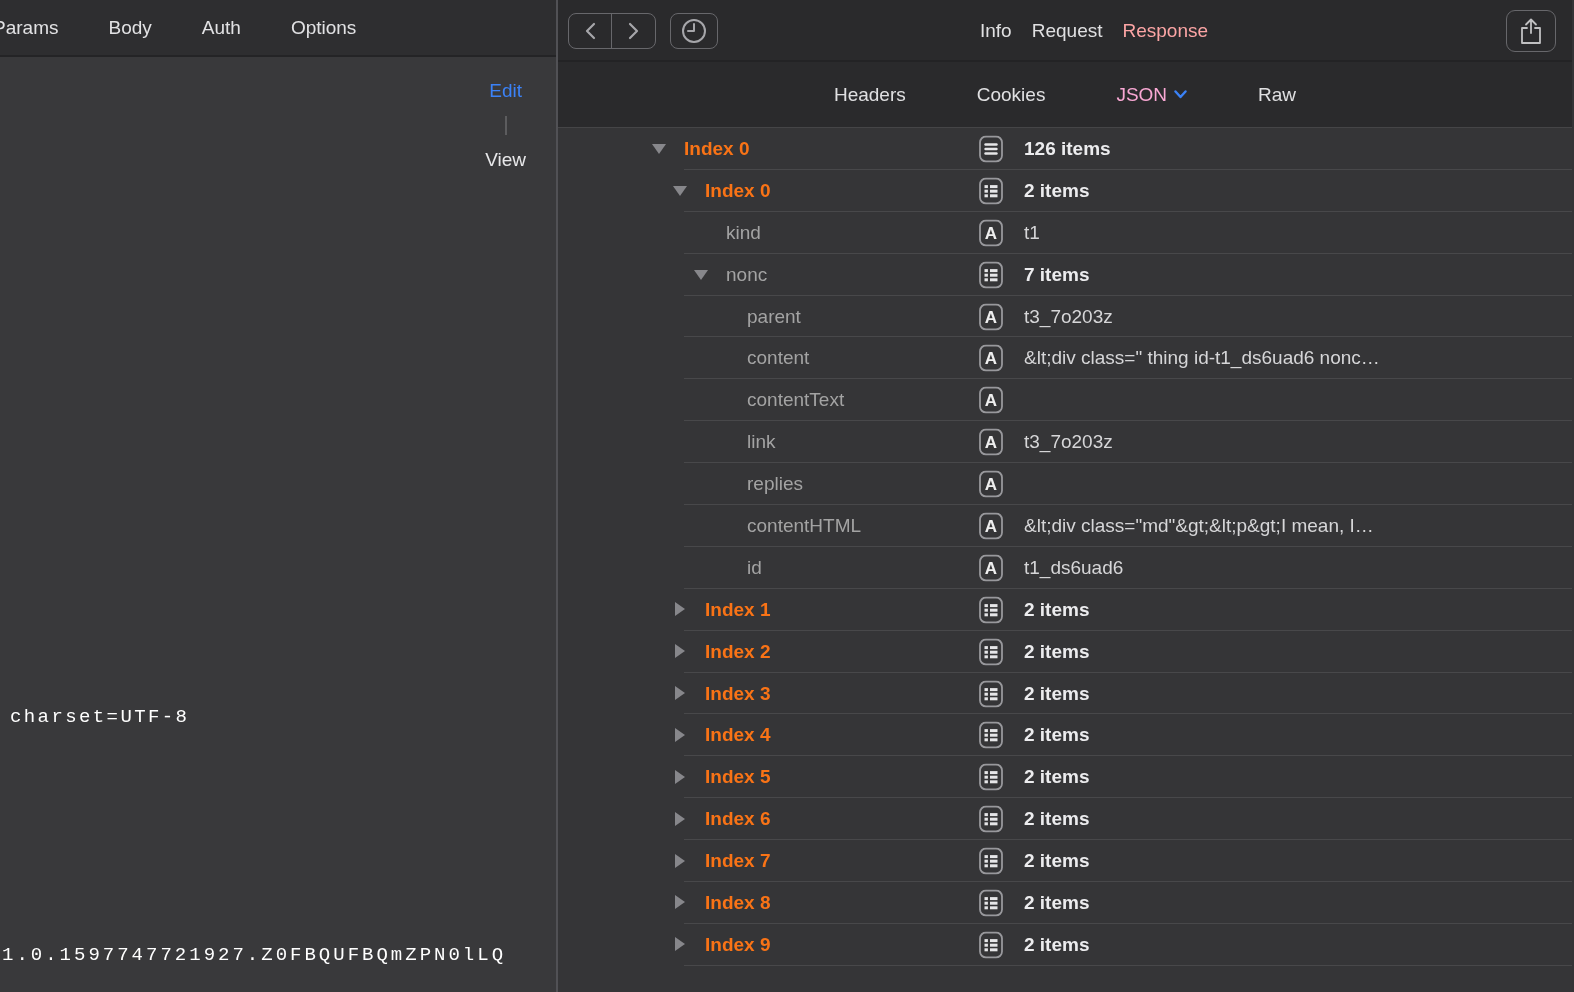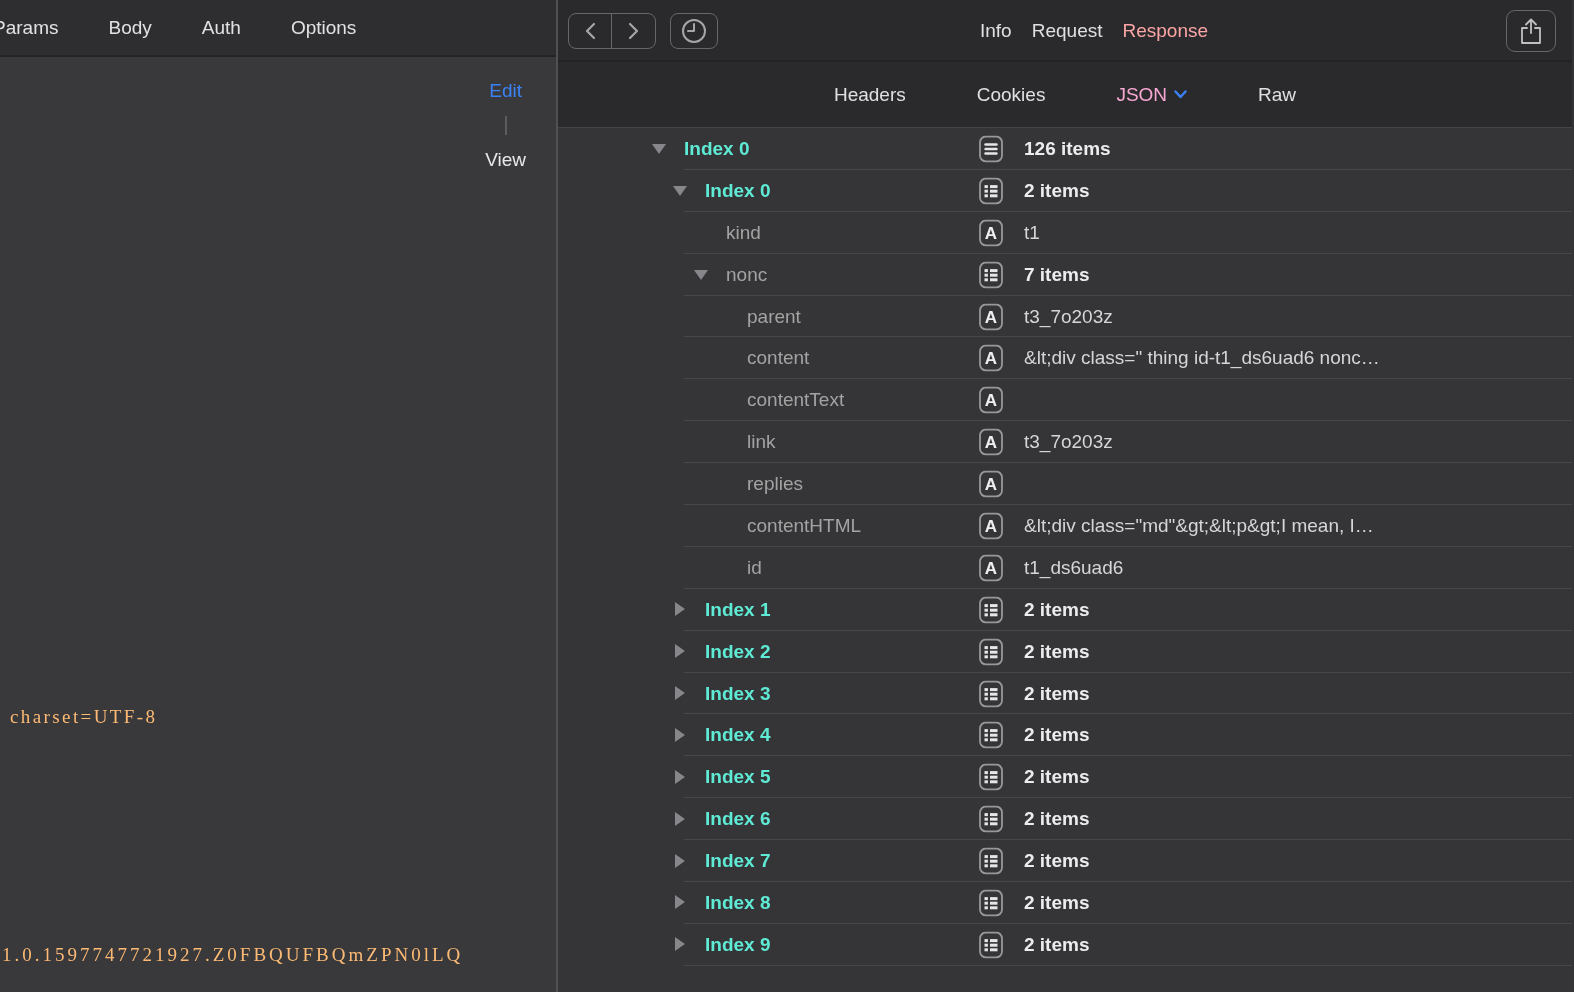--- a/index.html
+++ b/index.html
@@ -22,22 +22,22 @@
   .left-tabbar .tab:first-child { margin-left:-7px; }
   .editview {
     position:absolute; top:80px; right:30px; display:flex; align-items:center; gap:14px;
     font-size:19px;
     flex-direction:column;
   }
   .editview .edit { color:#3b82f7; }
   .editview .vsep { width:2px; height:19px; background:#5c5c5e; }
   .editview .view { color:#e8e8ea; }
   .mono-dim {
-    position:absolute; color:#fdba74;
-    font-family:Liberation Serif, serif; font-size:19px; letter-spacing:2.4px;
+    position:absolute; color:#ffffff;
+    font-family:Liberation Mono, monospace; font-size:19px; letter-spacing:2.4px;
     white-space:pre;
   }
   .charset { left:10px; top:706px; }
   .cookieblock { left:2px; top:884px; line-height:28.6px; letter-spacing:3px; }
   
   .right-panel { position:relative; width:1014px; height:992px; background:#353537; }
   .toolbar {
     position:relative; height:62px; background:#2a2a2c; border-bottom:2px solid #232325;
   }
   .segctl {
@@ -88,21 +88,21 @@
   }
   .tri.collapsed {
     left:calc(var(--indent) - 30px); margin-top:-7.5px;
     border-top:7.5px solid transparent; border-bottom:7.5px solid transparent;
     border-left:10px solid #87878b;
   }
   .rlabel {
     position:absolute; left:var(--indent); top:50%; transform:translateY(-50%);
     color:#a3a3a3; font-size:19px; white-space:nowrap;
   }
-  .rlabel.bold { font-weight:700; color:#5eead4; }
+  .rlabel.bold { font-weight:700; color:#f97316; }
   .ticon { position:absolute; left:421px; top:50%; transform:translateY(-50%); display:flex; }
   .rvalue {
     position:absolute; left:466px; top:50%; transform:translateY(-50%);
     color:#d6d6d8; font-size:19px; white-space:nowrap; max-width:542px; overflow:hidden;
   }
   .rvalue.bold { font-weight:700; color:#ececee; }
 </style>
 </head>
 <body>
 

